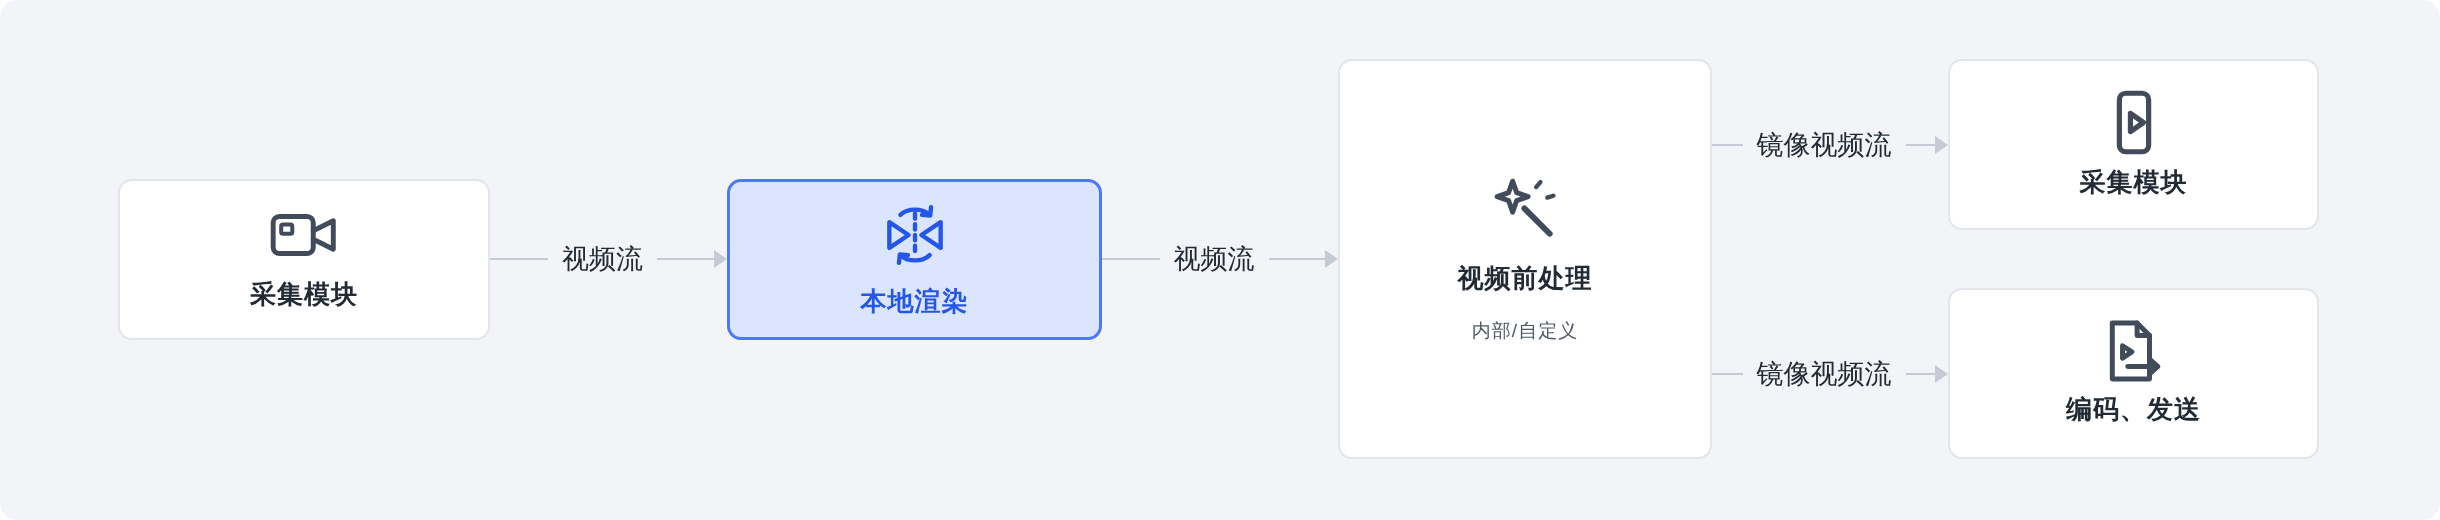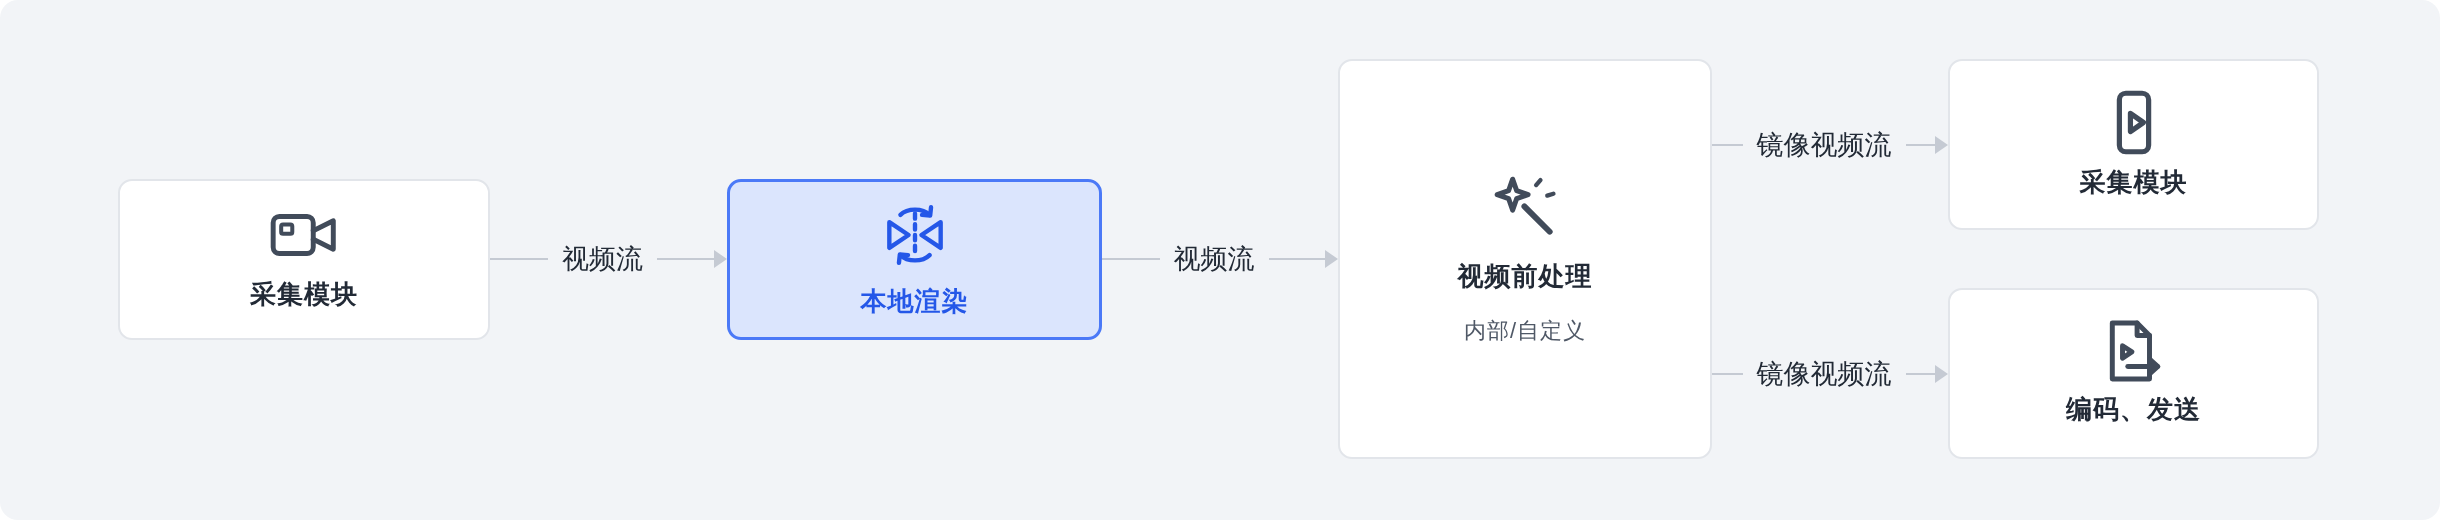--- a/index.html
+++ b/index.html
@@ -28,21 +28,21 @@
     background: var(--highlight-bg, #dbe5fd);
     border: 3px solid var(--highlight-border, #4b79f7);
   }
   .node-label {
     font-size: 26px; font-weight: 600;
     color: var(--node-text, #222a36);
     letter-spacing: 1px; white-space: nowrap;
   }
   .node.highlight .node-label { color: var(--highlight-text, #2457e8); }
   .node-sublabel {
-    font-size: 22px; color: var(--sub-text, #4f5866);
+    font-size: 19px; color: var(--sub-text, #4f5866);
     margin-top: -4px; letter-spacing: 1px; white-space: nowrap;
   }
   .icon-gray { color: var(--icon, #414b5a); }
   .icon-blue { color: var(--highlight-text, #2457e8); }
   .edge {
     position: absolute; height: 34px;
     display: flex; align-items: center;
   }
   .edge .seg { flex: 1; height: 2px; background: var(--arrow, #c5cad3); }
   .edge .edge-label {

